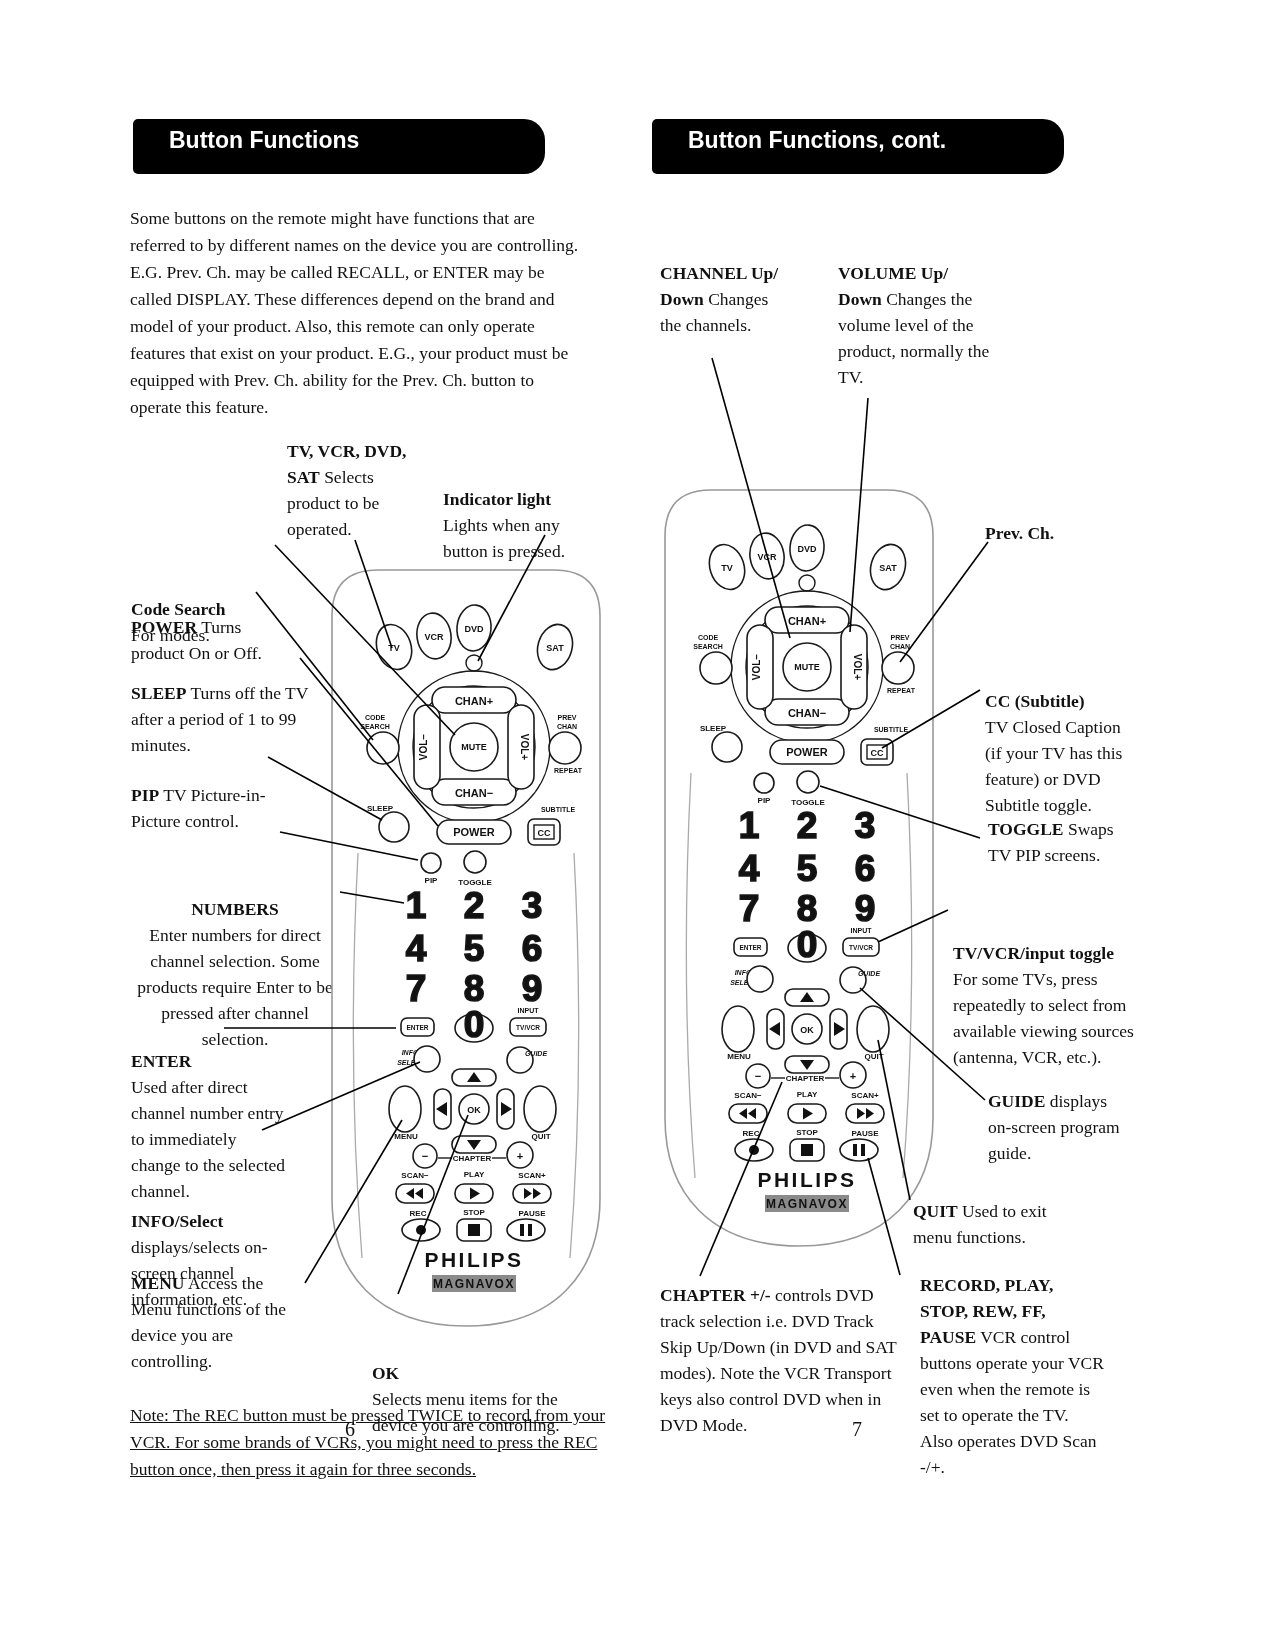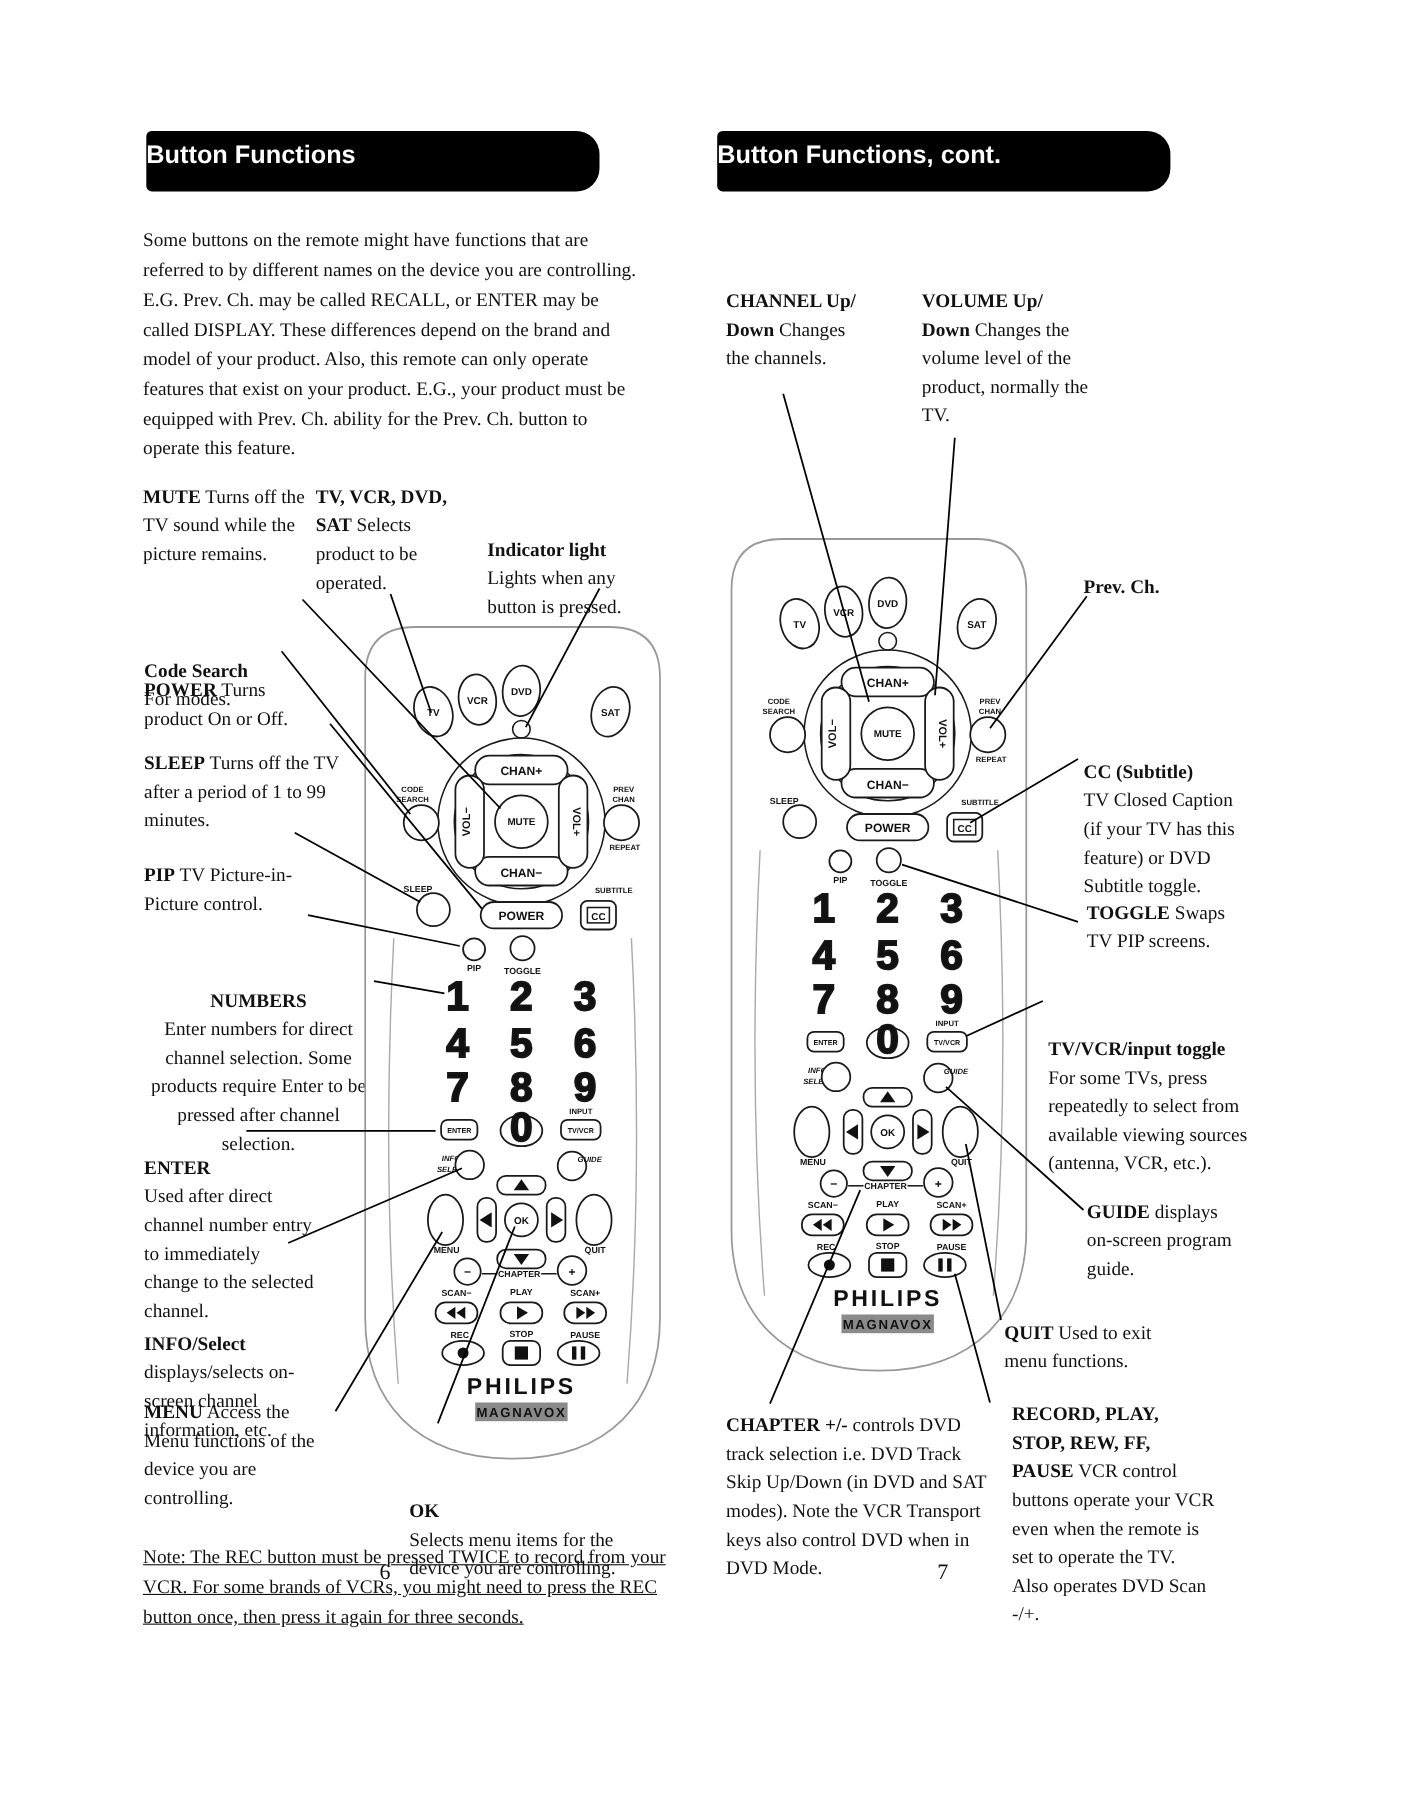--- a/index.html
+++ b/index.html
@@ -1,20 +1,20 @@
 <!DOCTYPE html>
 <html><head>
 <meta charset="utf-8">
 <style>
   html,body{margin:0;padding:0;background:#fff;}
   #page{position:relative;width:1275px;height:1651px;background:#fff;overflow:hidden;
         font-family:"Liberation Serif",serif;color:#111;}
   .banner{position:absolute;height:55px;background:#000;color:#fff;
           font-family:"Liberation Sans",sans-serif;font-weight:bold;font-size:23px;
-          line-height:42px;border-radius:5px 21px 21px 5px;box-sizing:border-box;}
+          line-height:42px;padding-left:36px;border-radius:5px 21px 21px 5px;box-sizing:border-box;}
   .para{position:absolute;font-size:17.5px;line-height:27px;}
   .callout{position:absolute;font-size:17.5px;line-height:26px;}
   .callout b{font-weight:bold;}
   .callout.stack > b{display:block;margin-top:48px;}
   .pagenum{position:absolute;font-size:20px;}
   .remote{position:absolute;}
   .remote svg{display:block;}
   .remote text{font-family:"Liberation Sans",sans-serif;fill:#111;}
   .t6{font-size:6.5px;font-weight:bold;text-anchor:middle;}
   .t7{font-size:7px;font-weight:bold;text-anchor:middle;}
@@ -39,24 +39,20 @@
 <body>
 
 <div id="page">
 
   <div class="banner" style="left:133px;top:119px;width:412px;">
     <span>Button Functions</span>
   </div>
 
   <div class="para" style="left:130px;top:205px;width:452px;">Some buttons on the remote might have functions that are referred to by different names on the device you are controlling. E.G.  Prev. Ch. may be called RECALL, or ENTER may be called DISPLAY. These differences depend on the brand and model of your product. Also, this remote can only operate features that exist on your product. E.G., your product must be equipped with Prev. Ch. ability for the Prev. Ch. button to operate this feature.</div>
 
-  <div class="callout" style="left:130px;top:438px;width:150px;">
-    <b>MUTE</b>
-    <span>Turns off the TV sound while the picture remains.</span>
-  </div>
   <div class="callout" style="left:287px;top:438px;width:140px;">
     <b>TV, VCR, DVD, SAT</b>
     <span>Selects product to be operated.</span>
   </div>
   <div class="callout stack" style="left:443px;top:438px;width:150px;">
     <b>Indicator light</b>
     <span>Lights when any button is pressed.</span>
   </div>
 
   <div class="callout stack" style="left:131px;top:548px;width:160px;">

